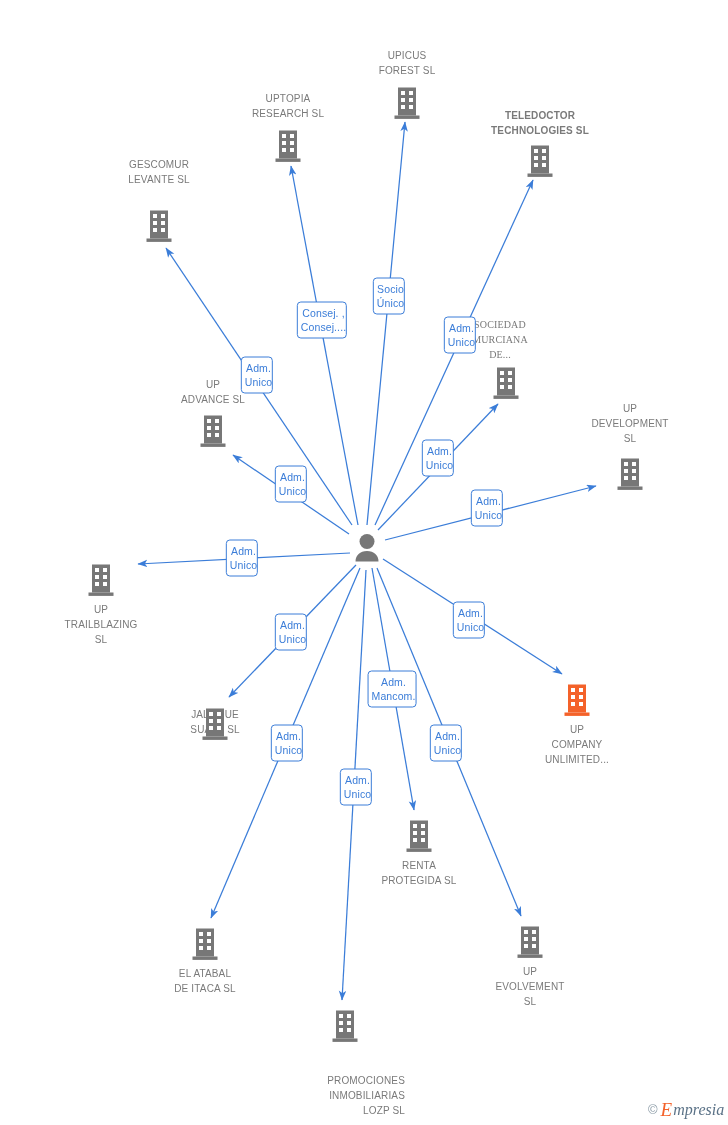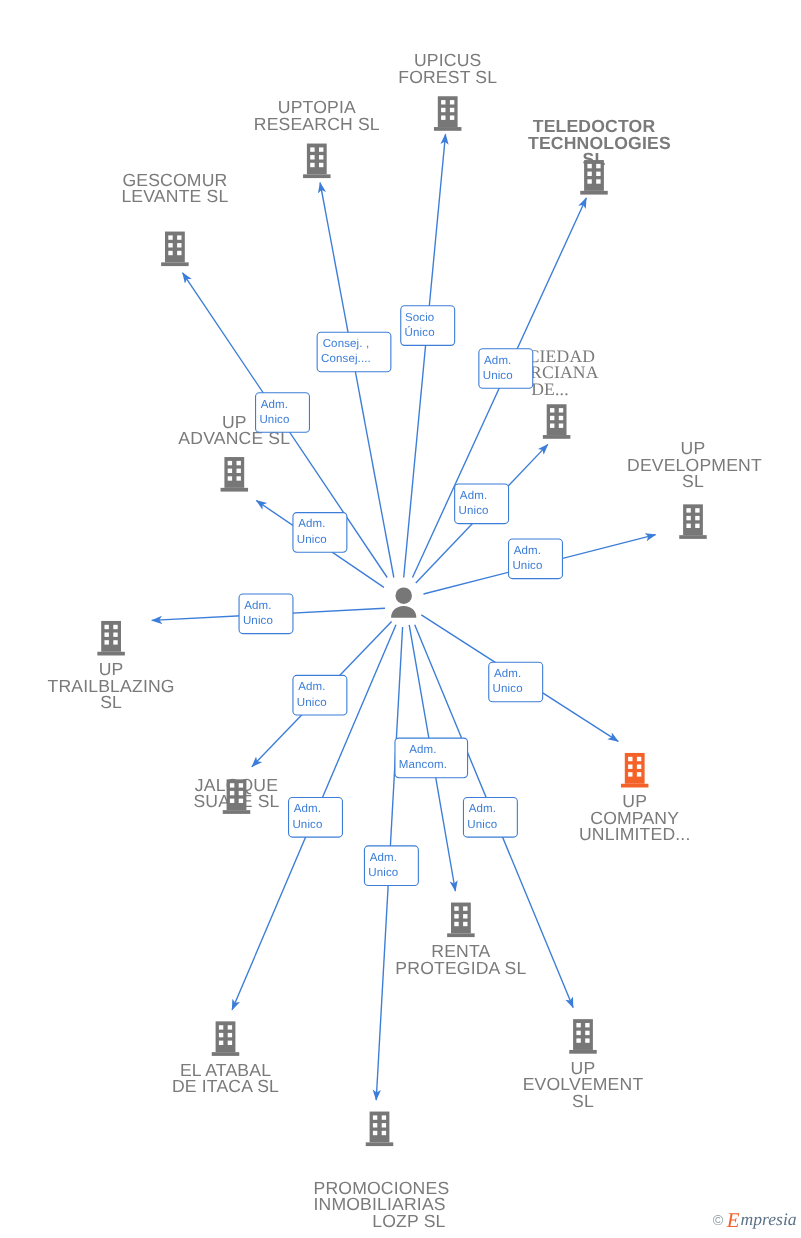--- a/index.html
+++ b/index.html
@@ -27,21 +27,21 @@
     pointer-events: none;
   }
   .node {
     position: absolute;
     width: 120px;
     margin-left: -60px;
     text-align: center;
     line-height: 15px;
   }
   .node-label {
-    font-size: 16px;
+    font-size: 10px;
     color: #7a7a7a;
     letter-spacing: 0.15px;
     white-space: pre-line;
   }
   .node-label.below {
     margin-top: 1px;
   }
   .node-icon {
     display: block;
     margin: 0 auto;
@@ -49,21 +49,21 @@
   .badge {
     position: absolute;
     box-sizing: border-box;
     border: 1.3px solid #3b7dd8;
     border-radius: 4px;
     background: #ffffff;
     color: #3b7dd8;
     font-size: 10.5px;
     line-height: 13.5px;
     text-align: center;
-    padding: 4px 18px 4px 3px;
+    padding: 4px 0 4px 3px;
     white-space: pre-line;
     letter-spacing: 0.1px;
   }
   .watermark {
     position: absolute;
     display: flex;
     align-items: center;
     gap: 3px;
     font-size: 15px;
   }

